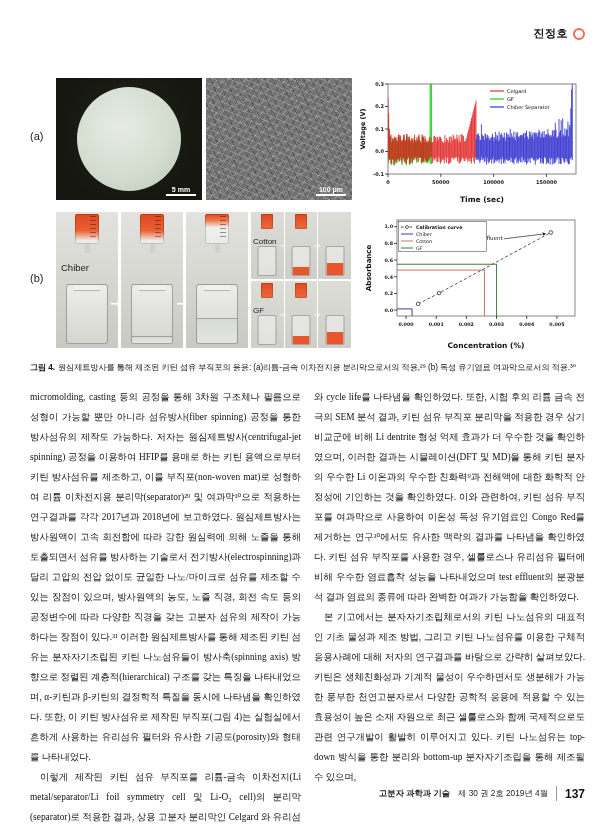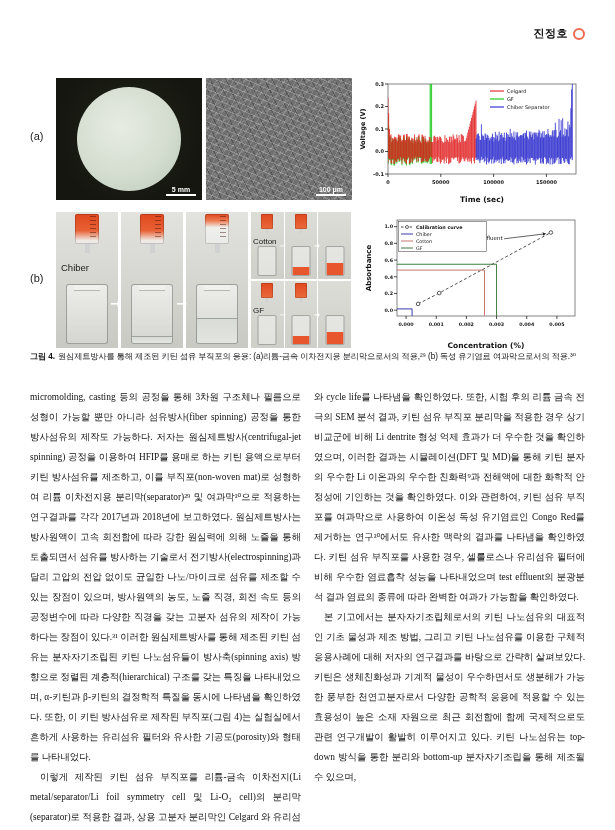--- a/index.html
+++ b/index.html
@@ -81,21 +81,21 @@
         background:rgba(255,255,255,.38);}
   .mfill{position:absolute;bottom:0;left:0;right:0;background:#e8562e;}
   .h8{height:8px;} .h12{height:12px;}
   .cg-label{position:absolute;top:25px;left:2px;font-size:8px;color:#151515;z-index:5;
         font-family:"Liberation Sans","DejaVu Sans",sans-serif;}
   .sm-arrow{position:absolute;color:#fff;font-size:7px;font-weight:bold;top:30px;z-index:4;
         font-family:"DejaVu Sans",sans-serif;}
   .sa1{left:29px;} .sa2{left:63px;}
 
   
-  .caption{position:absolute;top:351px;left:30px;width:556px;font-size:8.2px;line-height:11px;
+  .caption{position:absolute;top:362px;left:30px;width:556px;font-size:8.2px;line-height:11px;
         color:#111;font-family:"Liberation Sans","DejaVu Sans",sans-serif;letter-spacing:-0.1px;}
   .caption b{margin-right:3px;}
 
   
   .body{position:absolute;top:387px;left:30px;width:556px;display:flex;gap:13px;}
   .col{width:271px;flex:0 0 271px;font-size:9.4px;line-height:20px;text-align:justify;}
   .col p{margin:0;}
   .col p.indent{text-indent:10px;}
   .sec-head{font-size:10.5px;font-weight:bold;margin:13px 0 9px;
         font-family:"Liberation Sans","DejaVu Sans",sans-serif;}
@@ -311,18 +311,24 @@
     <b>그림 4.</b><span>원심제트방사를 통해 제조된 키틴 섬유 부직포의 응용: (a)리튬-금속 이차전지용 분리막으로서의 적용,²⁹ (b) 독성 유기염료 여과막으로서의 적용.³⁰</span>
   </div>
 
   <div class="body">
     <div class="col">
       <p>micromolding, casting 등의 공정을 통해 3차원 구조체나 필름으로 성형이 가능할 뿐만 아니라 섬유방사(fiber spinning) 공정을 통한 방사섬유의 제작도 가능하다. 저자는 원심제트방사(centrifugal-jet spinning) 공정을 이용하여 HFIP를 용매로 하는 키틴 용액으로부터 키틴 방사섬유를 제조하고, 이를 부직포(non-woven mat)로 성형하여 리튬 이차전지용 분리막(separator)²⁹ 및 여과막³⁰으로 적용하는 연구결과를 각각 2017년과 2018년에 보고하였다. 원심제트방사는 방사원액이 고속 회전함에 따라 강한 원심력에 의해 노즐을 통해 토출되면서 섬유를 방사하는 기술로서 전기방사(electrospinning)과 달리 고압의 전압 없이도 균일한 나노/마이크로 섬유를 제조할 수 있는 장점이 있으며, 방사원액의 농도, 노즐 직경, 회전 속도 등의 공정변수에 따라 다양한 직경을 갖는 고분자 섬유의 제작이 가능하다는 장점이 있다.³¹ 이러한 원심제트방사를 통해 제조된 키틴 섬유는 분자자기조립된 키틴 나노섬유들이 방사축(spinning axis) 방향으로 정렬된 계층적(hierarchical) 구조를 갖는 특징을 나타내었으며, α-키틴과 β-키틴의 결정학적 특질을 동시에 나타냄을 확인하였다. 또한, 이 키틴 방사섬유로 제작된 부직포(그림 4)는 실험실에서 흔하게 사용하는 유리섬유 필터와 유사한 기공도(porosity)와 형태를 나타내었다.</p>
       <p class="indent">이렇게 제작된 키틴 섬유 부직포를 리튬-금속 이차전지(Li metal/separator/Li foil symmetry cell 및 Li-O₂ cell)의 분리막(separator)로 적용한 결과, 상용 고분자 분리막인 Celgard 와 유리섬유 필터를 적용한 cell에 비해 우수한 cycle durability</p>
     </div>
     <div class="col">
       <p>와 cycle life를 나타냄을 확인하였다. 또한, 시험 후의 리튬 금속 전극의 SEM 분석 결과, 키틴 섬유 부직포 분리막을 적용한 경우 상기 비교군에 비해 Li dentrite 형성 억제 효과가 더 우수한 것을 확인하였으며, 이러한 결과는 시뮬레이션(DFT 및 MD)을 통해 키틴 분자의 우수한 Li 이온과의 우수한 친화력⁹과 전해액에 대한 화학적 안정성에 기인하는 것을 확인하였다. 이와 관련하여, 키틴 섬유 부직포를 여과막으로 사용하여 이온성 독성 유기염료인 Congo Red를 제거하는 연구³⁰에서도 유사한 맥락의 결과를 나타냄을 확인하였다. 키틴 섬유 부직포를 사용한 경우, 셀룰로스나 유리섬유 필터에 비해 우수한 염료흡착 성능을 나타내었으며 test effluent의 분광분석 결과 염료의 종류에 따라 완벽한 여과가 가능함을 확인하였다.</p>
-      <p class="indent">본 기고에서는 분자자기조립체로서의 키틴 나노섬유의 대표적인 기초 물성과 제조 방법, 그리고 키틴 나노섬유를 이용한 구체적 응용사례에 대해 저자의 연구결과를 바탕으로 간략히 살펴보았다. 키틴은 생체친화성과 기계적 물성이 우수하면서도 생분해가 가능한 풍부한 천연고분자로서 다양한 공학적 응용에 적용할 수 있는 효용성이 높은 소재 자원으로 최근 회전함에 함께 국제적으로도 관련 연구개발이 활발히 이루어지고 있다. 키틴 나노섬유는 top-down 방식을 통한 분리와 bottom-up 분자자기조립을 통해 제조될 수 있으며,</p>
+      <p class="indent">본 기고에서는 분자자기조립체로서의 키틴 나노섬유의 대표적인 기초 물성과 제조 방법, 그리고 키틴 나노섬유를 이용한 구체적 응용사례에 대해 저자의 연구결과를 바탕으로 간략히 살펴보았다. 키틴은 생체친화성과 기계적 물성이 우수하면서도 생분해가 가능한 풍부한 천연고분자로서 다양한 공학적 응용에 적용할 수 있는 효용성이 높은 소재 자원으로 최근 셀룰로스와 함께 국제적으로도 관련 연구개발이 활발히 이루어지고 있다. 키틴 나노섬유는 top-down 방식을 통한 분리와 bottom-up 분자자기조립을 통해 제조될 수 있으며,</p>
     </div>
   </div>
 
+  <div class="footer">
+    <span class="journal">고분자 과학과 기술</span>
+    <span class="issue">제 30 권 2호 2019년 4월</span>
+    <span class="fdiv"></span>
+    <span class="pnum">137</span>
+  </div>
 
 </div>
 
 </body></html>

